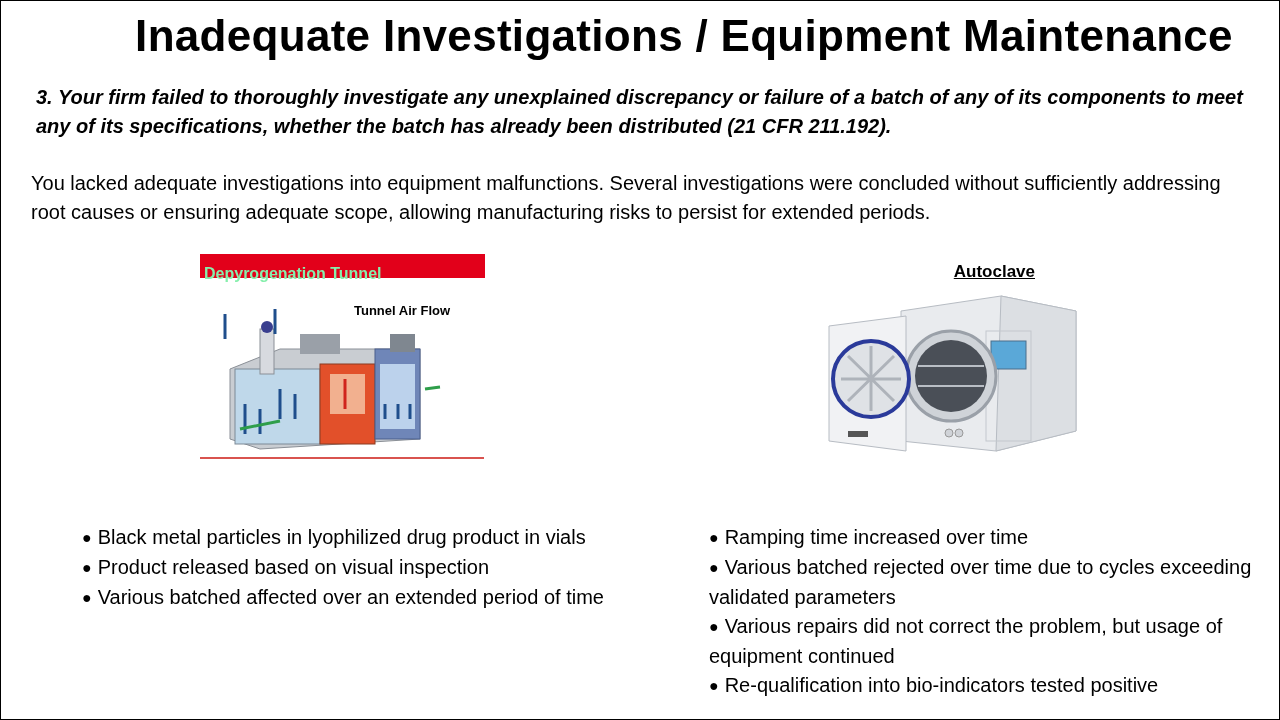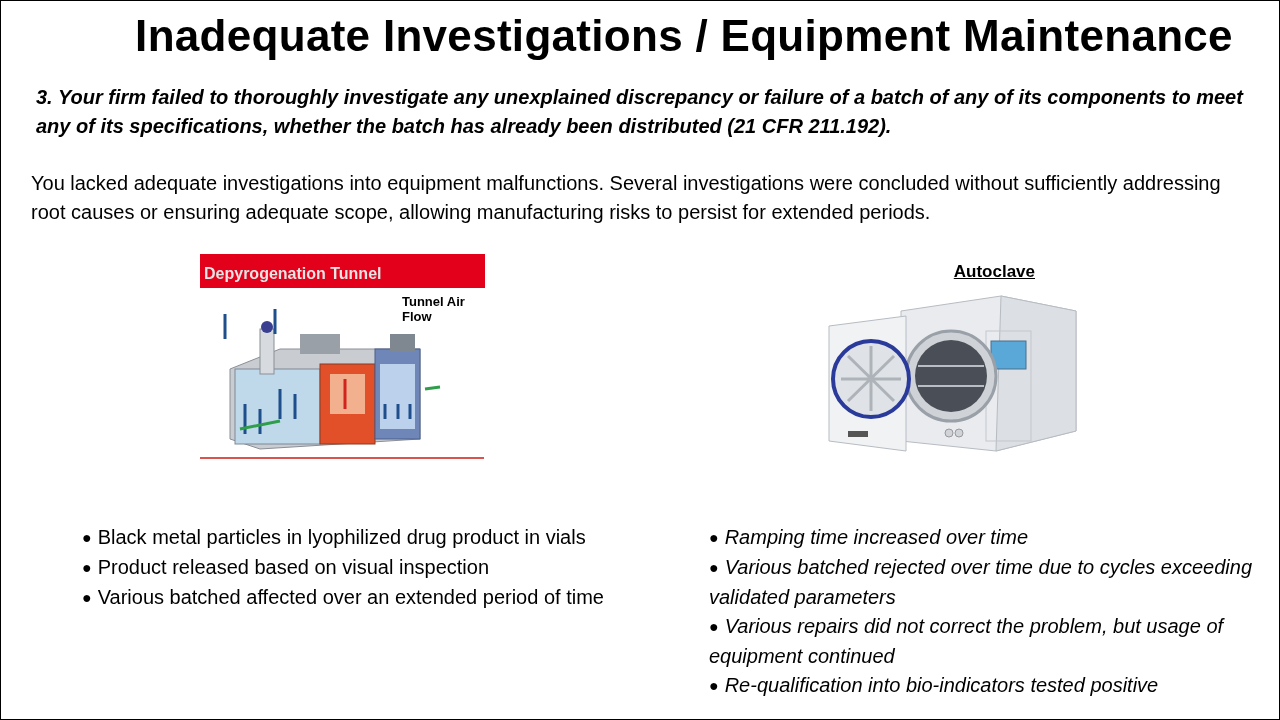--- a/index.html
+++ b/index.html
@@ -17,38 +17,38 @@
     position: absolute; left: 35px; top: 82px; width: 1220px;
     font-size: 20px; font-weight: bold; font-style: italic; line-height: 29px;
   }
   .para {
     position: absolute; left: 24px; top: 168px; width: 1220px;
     font-size: 20px; line-height: 29px; margin-left: 6px;
   }
   
   .tunnel-fig { position: absolute; left: 199px; top: 253px; width: 286px; height: 207px; background: #fff; }
   .tunnel-banner {
-    position: absolute; left: 0; top: 0; width: 285px; height: 34px; background: #e2001a;
-    color: #e5e5e5; font-weight: bold; font-size: 16px; line-height: 40px; padding-left: 4px; box-sizing: border-box;
+    position: absolute; left: 0; top: 0; width: 285px; height: 24px; background: #e2001a;
+    color: #86efac; font-weight: bold; font-size: 16px; line-height: 40px; padding-left: 4px; box-sizing: border-box;
   }
-  .tunnel-sub { position: absolute; left: 154px; top: 40px; font-size: 13px; font-weight: bold; margin-left: 48px; }
+  .tunnel-sub { position: absolute; left: 154px; top: 49px; font-size: 13px; font-weight: bold; }
   .tunnel-line { position: absolute; left: 0; top: 203px; width: 284px; height: 2px; background: #d9534f; }
   .tunnel-svg { position: absolute; left: 20px; top: 55px; }
   
   .autoclave-label {
     position: absolute; left: 900px; top: 261px; width: 134px; text-align: right;
     font-size: 17px; font-weight: bold; text-decoration: underline;
   }
   .autoclave-svg { position: absolute; left: 825px; top: 290px; }
   
   .bullets {
     position: absolute; font-size: 20px; line-height: 29px; margin: 15px; padding: 0; list-style: none;
   }
   .bullets.left { left: 66px; top: 507px; width: 530px; }
-  .bullets.right { left: 693px; top: 507px; width: 545px; font-style: italic; }
+  .bullets.right { left: 693px; top: 507px; width: 545px; }
   .bullets li { margin: 0; }
   .bullets .dot { font-size: 16px; margin-right: 6px; position: relative; top: -1px; }
 </style>
 </head>
 <body>
 
 <div class="slide">
   <div class="title">Inadequate Investigations / Equipment Maintenance</div>
   <div class="citation">3. Your firm failed to thoroughly investigate any unexplained discrepancy or failure of a batch of any of its components to meet any of its specifications, whether the batch has already been distributed (21 CFR 211.192).</div>
   <div class="para">You lacked adequate investigations into equipment malfunctions. Several investigations were concluded without sufficiently addressing root causes or ensuring adequate scope, allowing manufacturing risks to persist for extended periods.</div>

